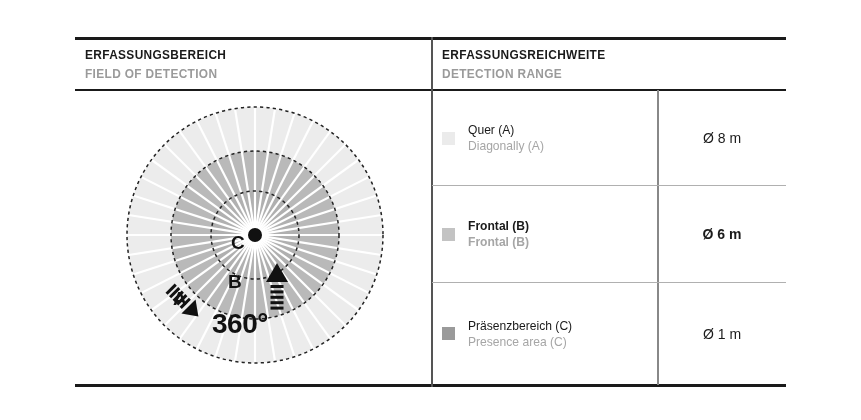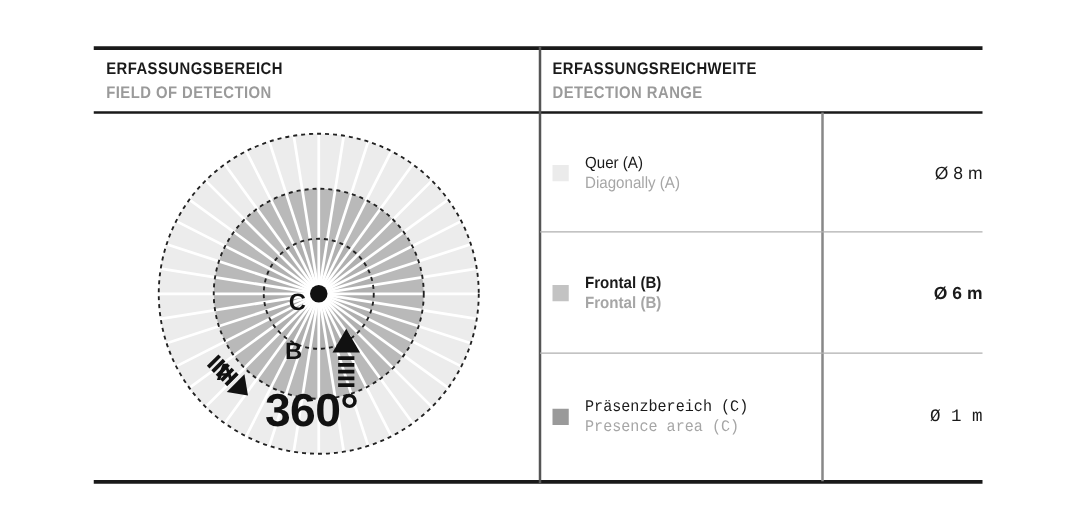--- a/index.html
+++ b/index.html
@@ -32,41 +32,41 @@
   .hdr-en{
     font-size:13.5px;font-weight:bold;color:#9a9a9a;
     letter-spacing:0.4px;line-height:17px;margin-top:2px;
     transform:scaleX(0.88);transform-origin:left center;white-space:nowrap;
   }
 
   
   .row{position:absolute;left:432px;width:354px;}
   .row-0{top:91px;height:94px;}
   .row-1{top:186px;height:96px;font-weight:bold;}
-  .row-2{top:283px;height:101px;font-family:Liberation Mono, monospace;}
+  .row-2{top:283px;height:101px;}
   .row-inner{position:absolute;left:10px;top:50%;transform:translateY(-50%);
     display:flex;align-items:center;}
   .swatch{width:13px;height:13px;margin-right:13px;flex:0 0 auto;}
   .labels{line-height:16px;white-space:nowrap;}
   .lbl-de{font-size:13px;color:#1a1a1a;transform:scaleX(0.93);
     transform-origin:left center;}
   .lbl-en{font-size:13px;color:#a6a6a6;transform:scaleX(0.93);
     transform-origin:left center;}
   .value{position:absolute;left:226px;top:50%;transform:translateY(-50%);
-    width:128px;text-align:right;font-size:14px;color:#1a1a1a;
+    width:128px;text-align:center;font-size:14px;color:#1a1a1a;
     white-space:nowrap;}
 
   
   .diagram{position:absolute;left:120px;top:100px;width:270px;height:270px;}
   .diagram svg{display:block;}
   .dg-label{position:absolute;font-weight:bold;color:#111;}
   .lbl-c{left:111px;top:132px;font-size:19px;}
   .lbl-b{left:108px;top:171px;font-size:19px;}
   .lbl-a{left:53px;top:188px;font-size:19px;}
-  .lbl-360{left:92px;top:208px;font-size:37px;letter-spacing:-0.5px;}
+  .lbl-360{left:92px;top:208px;font-size:28px;letter-spacing:-0.5px;}
 </style>
 </head>
 <body>
 
 <div class="sheet">
 
   <div class="rule-top"></div>
   <div class="rule-head"></div>
   <div class="rule-bottom"></div>
   <div class="vdiv-main"></div>

